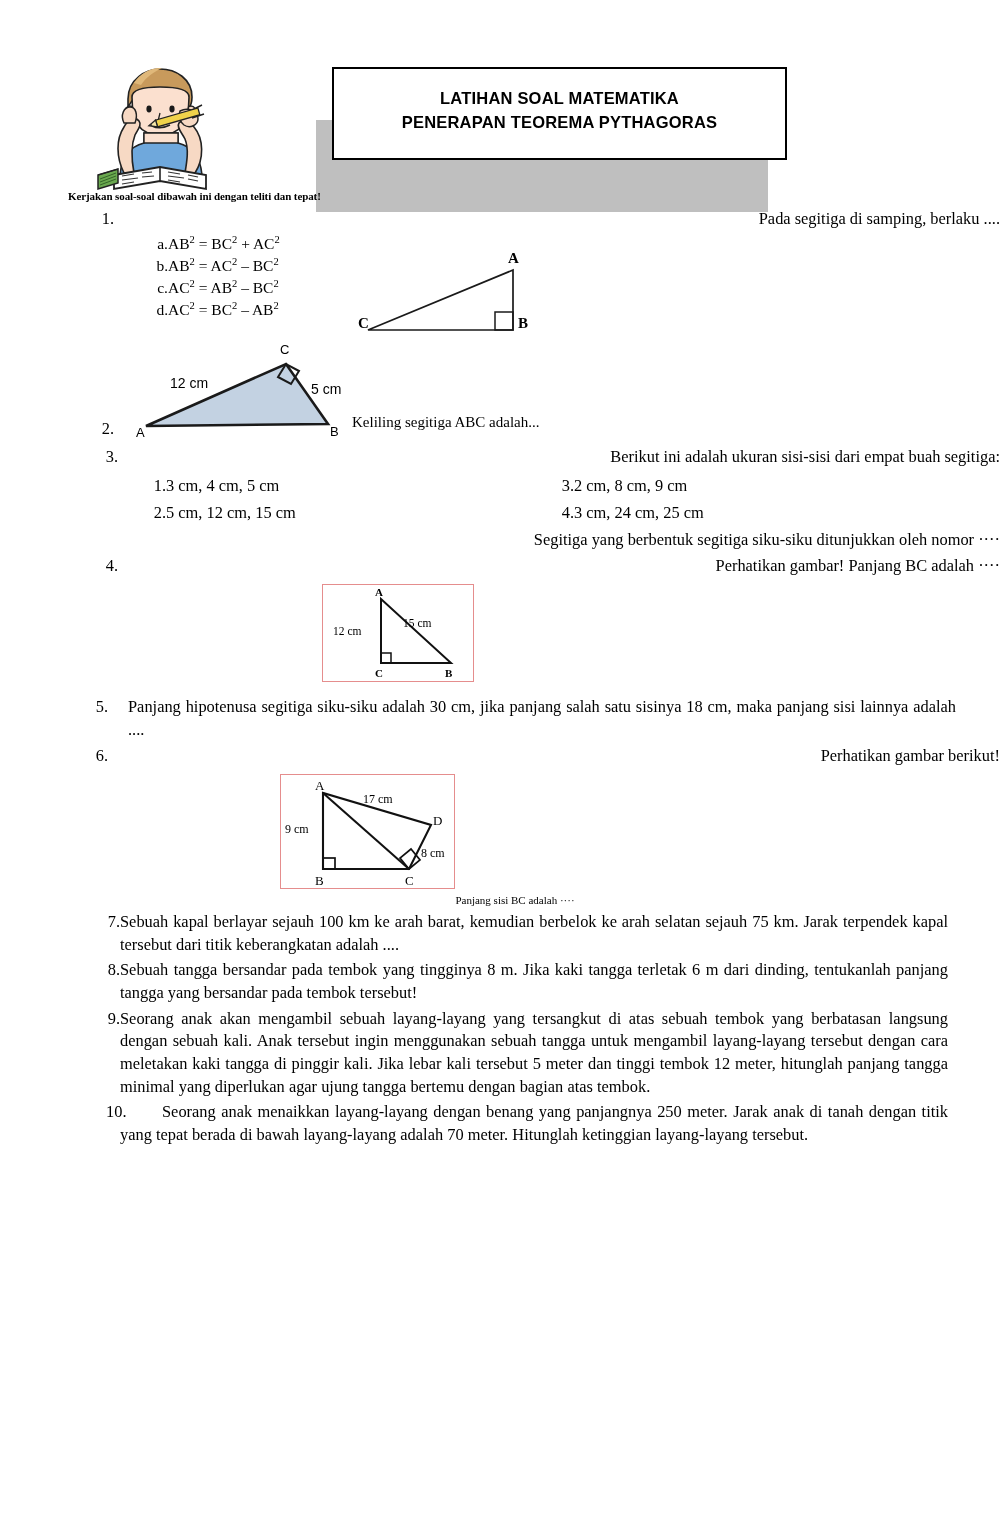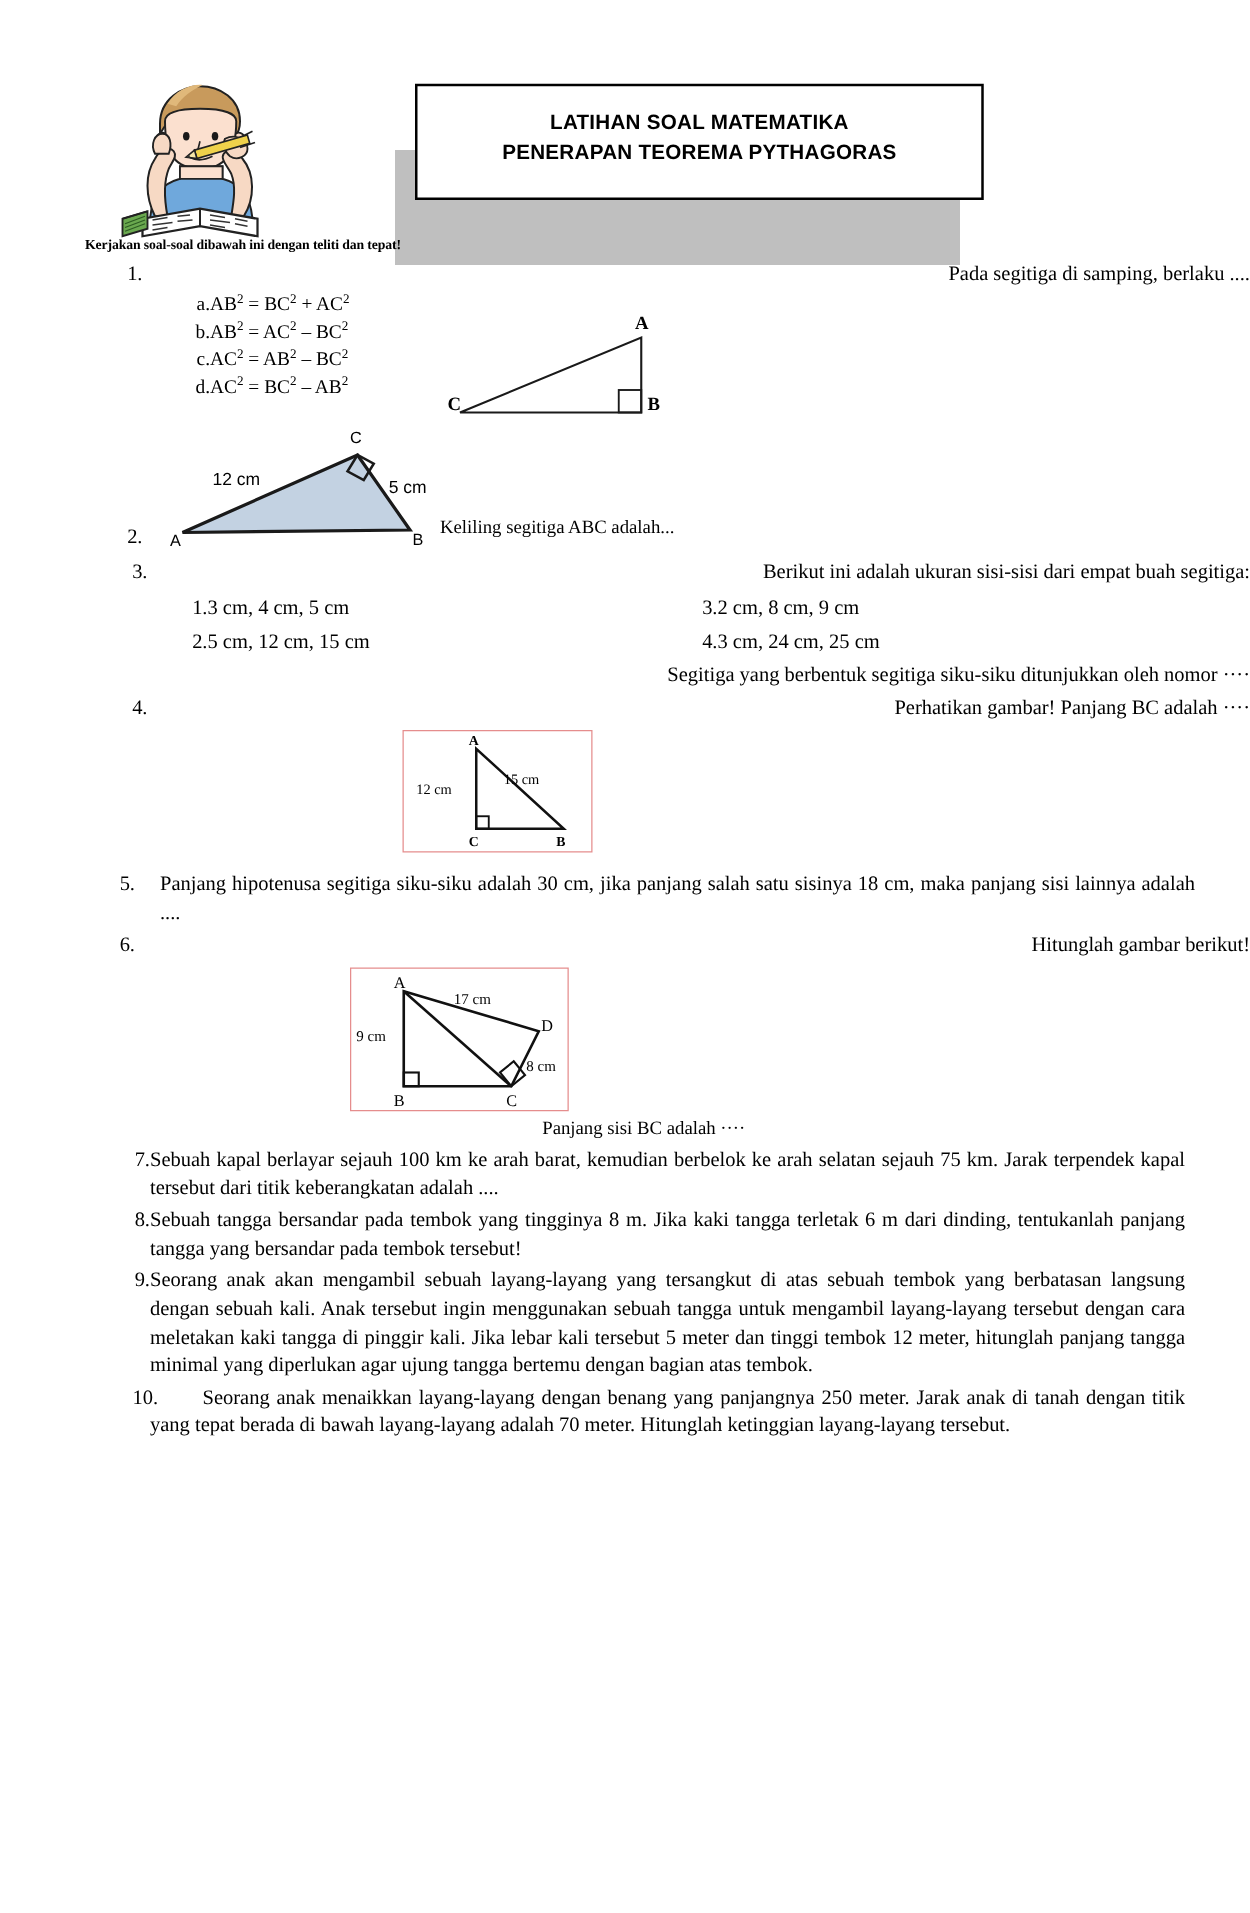--- a/index.html
+++ b/index.html
@@ -154,21 +154,21 @@
   
   #q5 { margin-top: 14px; }
   #q5 .q-num { left: 88px; top: 0; width: 20px; }
   #q5 .q-body { margin-left: 128px; width: 828px; }
 
   
   #q6 { margin-top: 4px; }
   #q6 .q-num { left: 88px; top: 0; width: 20px; }
   #q6 .q-body { margin-left: 128px; }
   #fig6 { position: relative; margin: 6px 0 0 280px; width: 175px; height: 115px; }
-  .q6-caption { text-align: center; margin-left: 30px; margin-top: 4px; font-size: 15px; }
+  .q6-caption { text-align: center; margin-left: 30px; margin-top: 4px; font-size: 11px; }
 
   
   .qtail { position: relative; margin-top: 3px; }
   .qtail .q-num { left: 98px; top: 0; width: 22px; }
   .qtail .q-body { margin-left: 120px; width: 828px; }
   #q10 .q-num { left: 106px; top: 0; width: 30px; text-align: left; }
   #q10 .q-body { text-indent: 42px; }
 </style>
 </head>
 <body>
@@ -353,21 +353,21 @@
     </div>
 
     <div class="q" id="q5">
       <span class="q-num">5.</span>
       <div class="q-body justify">Panjang hipotenusa segitiga siku-siku adalah 30 cm, jika panjang salah satu sisinya 18 cm, maka panjang sisi lainnya adalah ....</div>
     </div>
 
     <div class="q" id="q6">
       <span class="q-num">6.</span>
       <div class="q-body">
-        <div>Hitunglah gambar berikut!</div>
+        <div>Perhatikan gambar berikut!</div>
       </div>
       <div class="fig-box" id="fig6">
         <svg width="173" height="113" viewBox="0 0 173 113">
 
           <polygon points="42,18 42,94 128,94 150,50" fill="none" stroke="#111" stroke-width="2.1"></polygon>
 
           <line x1="42" y1="18" x2="128" y2="94" stroke="#111" stroke-width="2.1"></line>
 
           <rect x="42" y="83" width="12" height="11" fill="none" stroke="#111" stroke-width="1.7"></rect>
 

